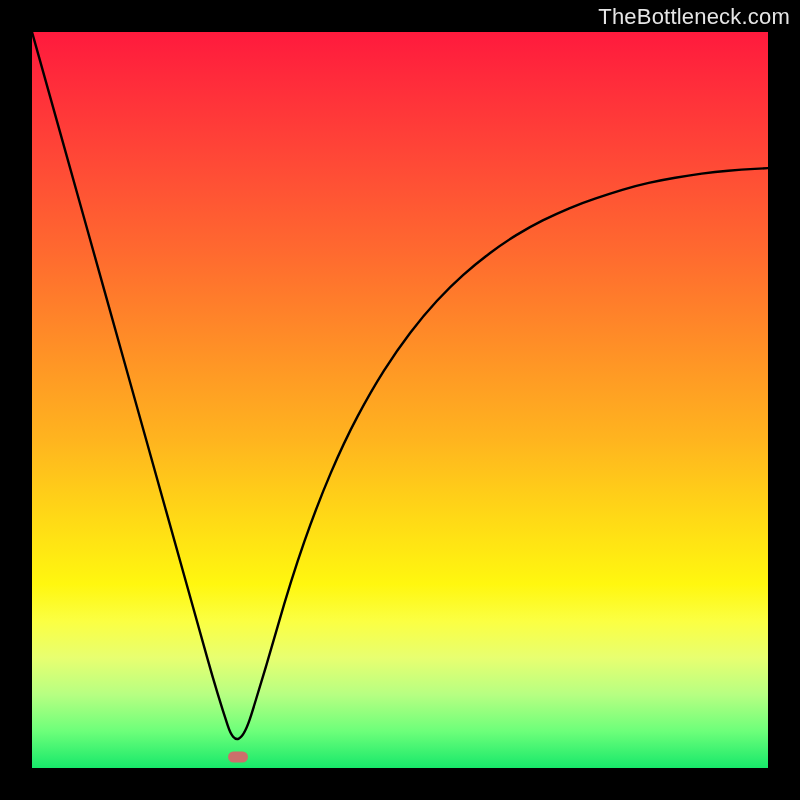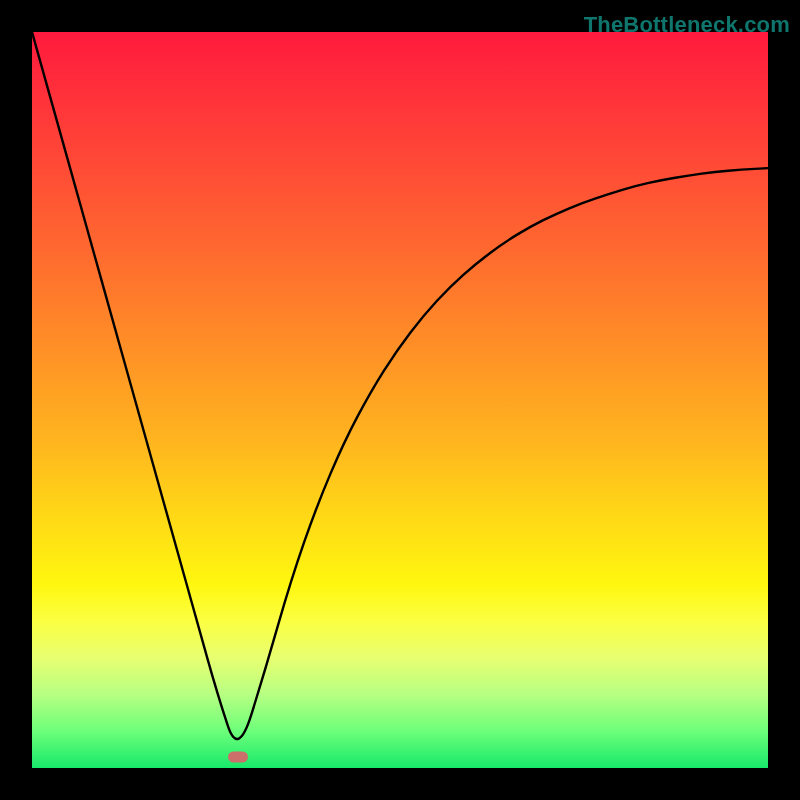--- a/index.html
+++ b/index.html
@@ -36,26 +36,26 @@
       #fff70f 75%,
       #fbff42 80%,
       #e8ff70 85%,
       #b7ff82 90%,
       #6dff7a 95%,
       #17e86a 100%
     );
   }
   .watermark {
     position: absolute;
-    top: 12px;
+    top: 4px;
     right: 10px;
-    color: #0f766e;
+    color: #e5e5e5;
     font-size: 22px;
     letter-spacing: 0.2px;
-    font-weight: 700;
+    font-weight: 400;
     user-select: none;
   }
   svg.curve {
     position: absolute;
     left: 0;
     top: 0;
     width: 736px;
     height: 736px;
   }
   .marker {

